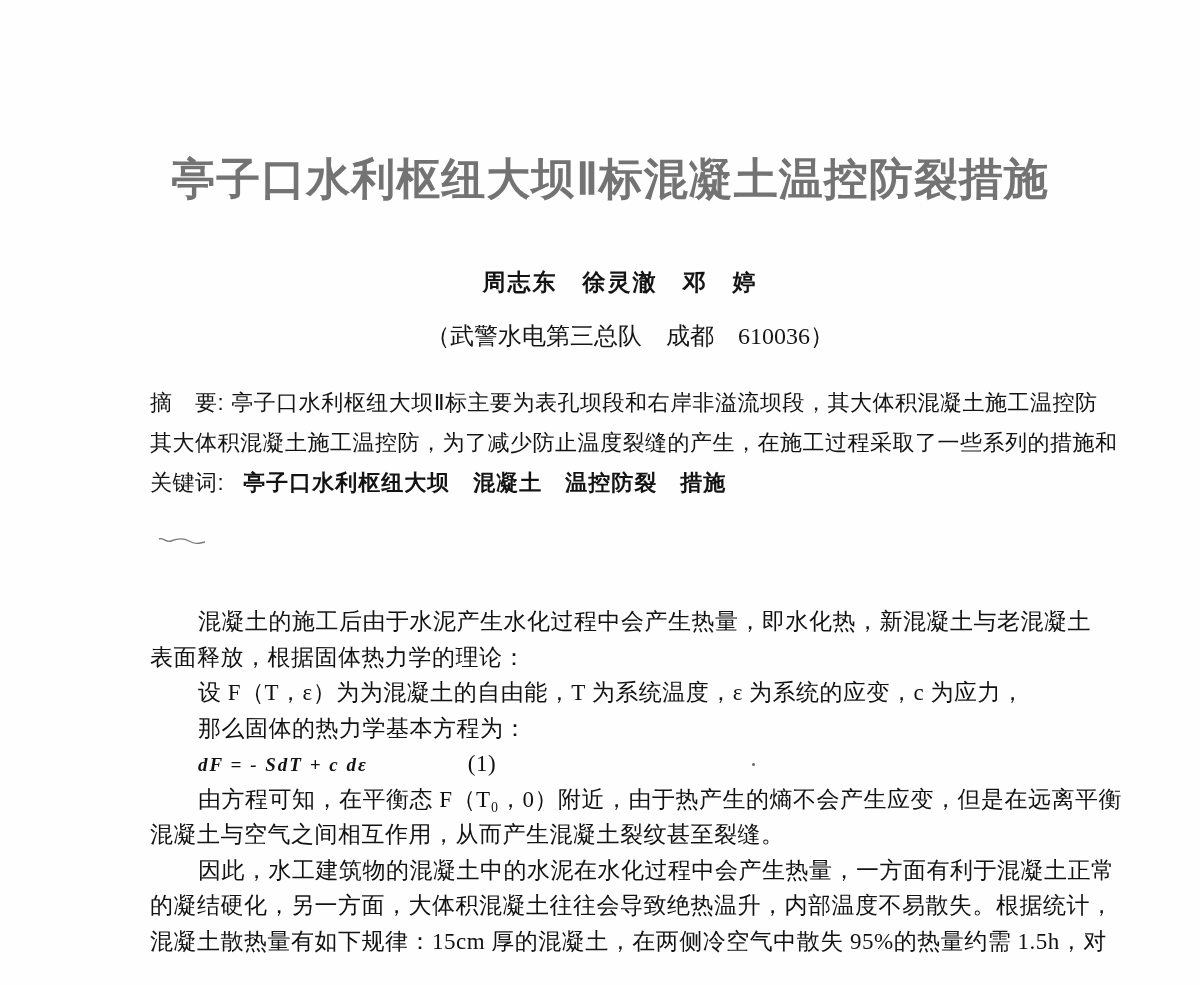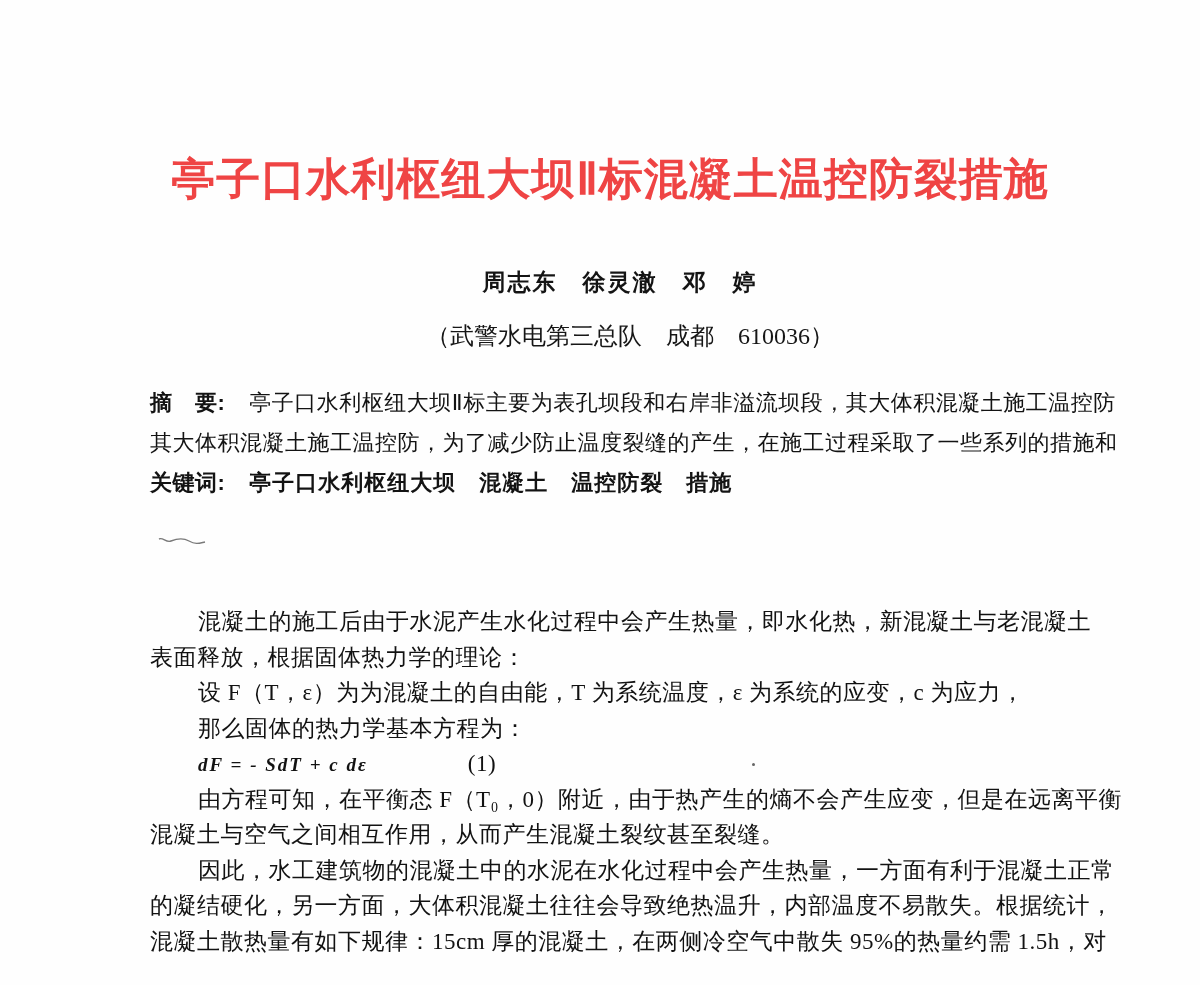--- a/index.html
+++ b/index.html
@@ -19,21 +19,21 @@
   .doc-title {
     position: absolute;
     top: 150px;
     left: 30px;
     width: 1160px;
     text-align: center;
     font-family: "Liberation Sans", sans-serif;
     font-weight: bold;
     font-size: 44px;
     letter-spacing: 1px;
-    color: #ef4444;
+    color: #737373;
     white-space: nowrap;
   }
   .authors {
     position: absolute;
     top: 267px;
     left: 0;
     width: 1240px;
     text-align: center;
     font-size: 23px;
     font-weight: bold;
@@ -58,27 +58,28 @@
   .abs-line {
     height: 40px;
     line-height: 40px;
     font-size: 22px;
     white-space: nowrap;
     letter-spacing: 0.5px;
     color: #131313;
   }
   .bold-label {
     font-family: "Liberation Sans", sans-serif;
-    font-weight: bold;
-    margin-right: 24px;
+    font-weight: normal;
+    margin-right: 7px;
   }
   .keywords-text {
     font-family: "Liberation Sans", sans-serif;
     font-weight: bold;
     letter-spacing: 1px;
+    margin-left: 12px;
   }
   .scribble {
     position: absolute;
     top: 534px;
     left: 156px;
   }
   .section-heading {
     position: absolute;
     top: 566px;
     left: 148px;

